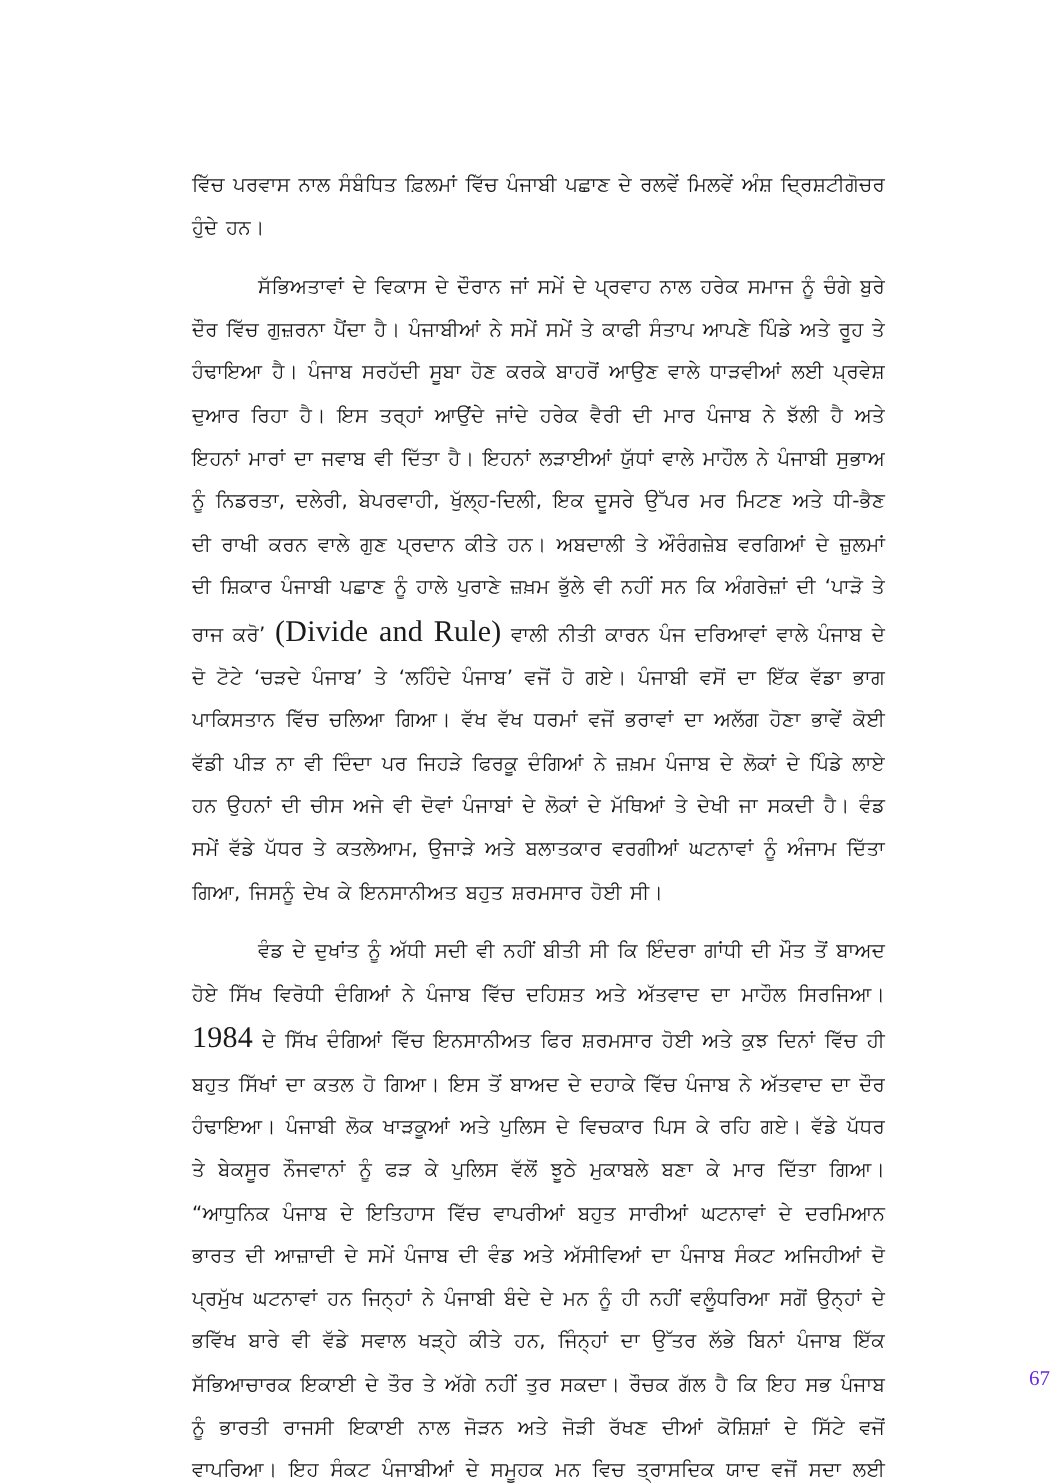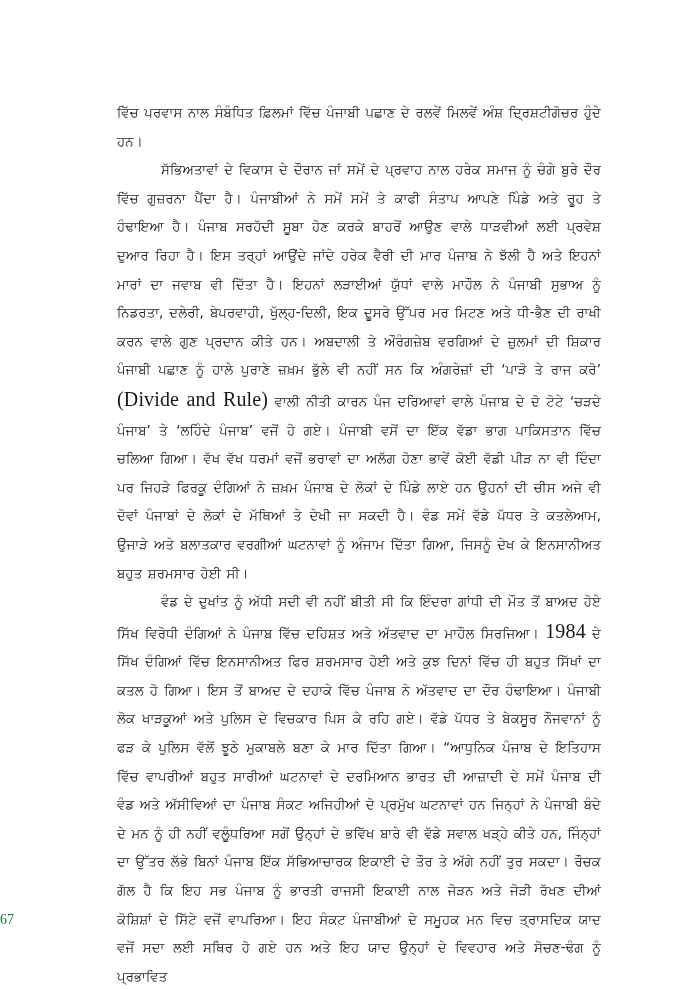--- a/index.html
+++ b/index.html
@@ -15,44 +15,44 @@
       font-family: "DejaVu Sans", sans-serif;
       color: #1a1a1a;
     }
     .page {
       position: absolute;
       left: 117px;
       top: 99px;
       width: 484px;
     }
     .para {
-      margin: 0;
+      margin: 11px;
       font-size: 13.2px;
       line-height: 28.6px;
       text-align: justify;
       text-align-last: left;
       letter-spacing: 0.15px;
       word-spacing: 1.2px;
     }
     .para.indent {
       text-indent: 44px;
     }
     .latin {
       font-family: "Liberation Serif", serif;
       font-size: 20px;
     }
     .page-number {
       position: absolute;
       left: 0;
       width: 700px;
       top: 912px;
-      text-align: left;
+      text-align: right;
       font-family: "Liberation Serif", serif;
       font-size: 14px;
-      color: #15803d;
+      color: #6d28d9;
     }
   </style>
 </head>
 <body>
 
 <div class="page">
   <p class="para">
     <span>ਵਿੱਚ ਪਰਵਾਸ ਨਾਲ ਸੰਬੰਧਿਤ ਫ਼ਿਲਮਾਂ ਵਿੱਚ ਪੰਜਾਬੀ ਪਛਾਣ ਦੇ ਰਲਵੇਂ ਮਿਲਵੇਂ ਅੰਸ਼ ਦ੍ਰਿਸ਼ਟੀਗੋਚਰ ਹੁੰਦੇ ਹਨ।</span>
   </p>
   <p class="para indent"><span>ਸੱਭਿਅਤਾਵਾਂ ਦੇ ਵਿਕਾਸ ਦੇ ਦੌਰਾਨ ਜਾਂ ਸਮੇਂ ਦੇ ਪ੍ਰਵਾਹ ਨਾਲ ਹਰੇਕ ਸਮਾਜ ਨੂੰ ਚੰਗੇ ਬੁਰੇ ਦੌਰ ਵਿੱਚ ਗੁਜ਼ਰਨਾ ਪੈਂਦਾ ਹੈ। ਪੰਜਾਬੀਆਂ ਨੇ ਸਮੇਂ ਸਮੇਂ ਤੇ ਕਾਫੀ ਸੰਤਾਪ ਆਪਣੇ ਪਿੰਡੇ ਅਤੇ ਰੂਹ ਤੇ ਹੰਢਾਇਆ ਹੈ। ਪੰਜਾਬ ਸਰਹੱਦੀ ਸੂਬਾ ਹੋਣ ਕਰਕੇ ਬਾਹਰੋਂ ਆਉਣ ਵਾਲੇ ਧਾੜਵੀਆਂ ਲਈ ਪ੍ਰਵੇਸ਼ ਦੁਆਰ ਰਿਹਾ ਹੈ। ਇਸ ਤਰ੍ਹਾਂ ਆਉਂਦੇ ਜਾਂਦੇ ਹਰੇਕ ਵੈਰੀ ਦੀ ਮਾਰ ਪੰਜਾਬ ਨੇ ਝੱਲੀ ਹੈ ਅਤੇ ਇਹਨਾਂ ਮਾਰਾਂ ਦਾ ਜਵਾਬ ਵੀ ਦਿੱਤਾ ਹੈ। ਇਹਨਾਂ ਲੜਾਈਆਂ ਯੁੱਧਾਂ ਵਾਲੇ ਮਾਹੌਲ ਨੇ ਪੰਜਾਬੀ ਸੁਭਾਅ ਨੂੰ ਨਿਡਰਤਾ, ਦਲੇਰੀ, ਬੇਪਰਵਾਹੀ, ਖੁੱਲ੍ਹ-ਦਿਲੀ, ਇਕ ਦੂਸਰੇ ਉੱਪਰ ਮਰ ਮਿਟਣ ਅਤੇ ਧੀ-ਭੈਣ ਦੀ ਰਾਖੀ ਕਰਨ ਵਾਲੇ ਗੁਣ ਪ੍ਰਦਾਨ ਕੀਤੇ ਹਨ। ਅਬਦਾਲੀ ਤੇ ਔਰੰਗਜ਼ੇਬ ਵਰਗਿਆਂ ਦੇ ਜ਼ੁਲਮਾਂ ਦੀ ਸ਼ਿਕਾਰ ਪੰਜਾਬੀ ਪਛਾਣ ਨੂੰ ਹਾਲੇ ਪੁਰਾਣੇ ਜ਼ਖ਼ਮ ਭੁੱਲੇ ਵੀ ਨਹੀਂ ਸਨ ਕਿ ਅੰਗਰੇਜ਼ਾਂ ਦੀ ‘ਪਾੜੋ ਤੇ ਰਾਜ ਕਰੋ’ </span><span class="latin">(Divide and Rule)</span><span> ਵਾਲੀ ਨੀਤੀ ਕਾਰਨ ਪੰਜ ਦਰਿਆਵਾਂ ਵਾਲੇ ਪੰਜਾਬ ਦੇ ਦੋ ਟੋਟੇ ‘ਚੜਦੇ ਪੰਜਾਬ’ ਤੇ ‘ਲਹਿੰਦੇ ਪੰਜਾਬ’ ਵਜੋਂ ਹੋ ਗਏ। ਪੰਜਾਬੀ ਵਸੋਂ ਦਾ ਇੱਕ ਵੱਡਾ ਭਾਗ ਪਾਕਿਸਤਾਨ ਵਿੱਚ ਚਲਿਆ ਗਿਆ। ਵੱਖ ਵੱਖ ਧਰਮਾਂ ਵਜੋਂ ਭਰਾਵਾਂ ਦਾ ਅਲੱਗ ਹੋਣਾ ਭਾਵੇਂ ਕੋਈ ਵੱਡੀ ਪੀੜ ਨਾ ਵੀ ਦਿੰਦਾ ਪਰ ਜਿਹੜੇ ਫਿਰਕੂ ਦੰਗਿਆਂ ਨੇ ਜ਼ਖ਼ਮ ਪੰਜਾਬ ਦੇ ਲੋਕਾਂ ਦੇ ਪਿੰਡੇ ਲਾਏ ਹਨ ਉਹਨਾਂ ਦੀ ਚੀਸ ਅਜੇ ਵੀ ਦੋਵਾਂ ਪੰਜਾਬਾਂ ਦੇ ਲੋਕਾਂ ਦੇ ਮੱਥਿਆਂ ਤੇ ਦੇਖੀ ਜਾ ਸਕਦੀ ਹੈ। ਵੰਡ ਸਮੇਂ ਵੱਡੇ ਪੱਧਰ ਤੇ ਕਤਲੇਆਮ, ਉਜਾੜੇ ਅਤੇ ਬਲਾਤਕਾਰ ਵਰਗੀਆਂ ਘਟਨਾਵਾਂ ਨੂੰ ਅੰਜਾਮ ਦਿੱਤਾ ਗਿਆ, ਜਿਸਨੂੰ ਦੇਖ ਕੇ ਇਨਸਾਨੀਅਤ ਬਹੁਤ ਸ਼ਰਮਸਾਰ ਹੋਈ ਸੀ।</span></p>

